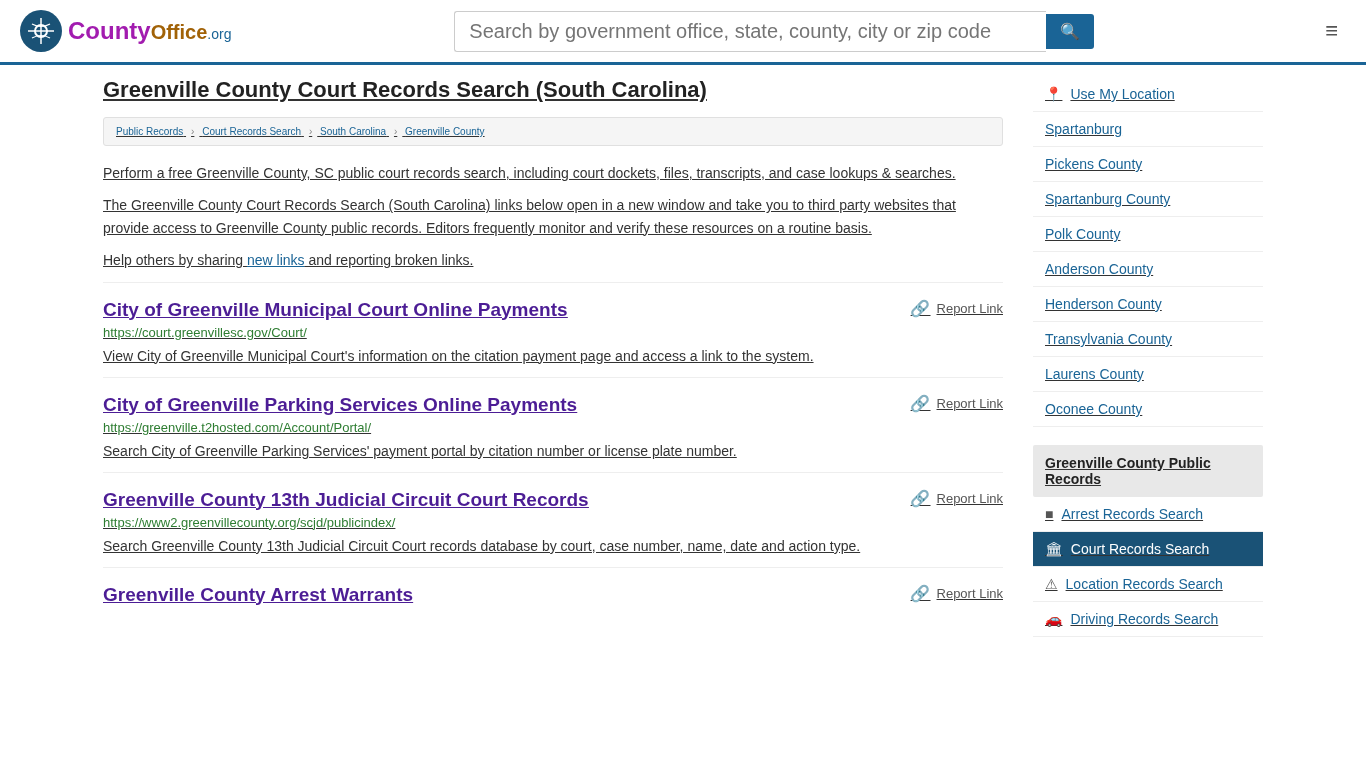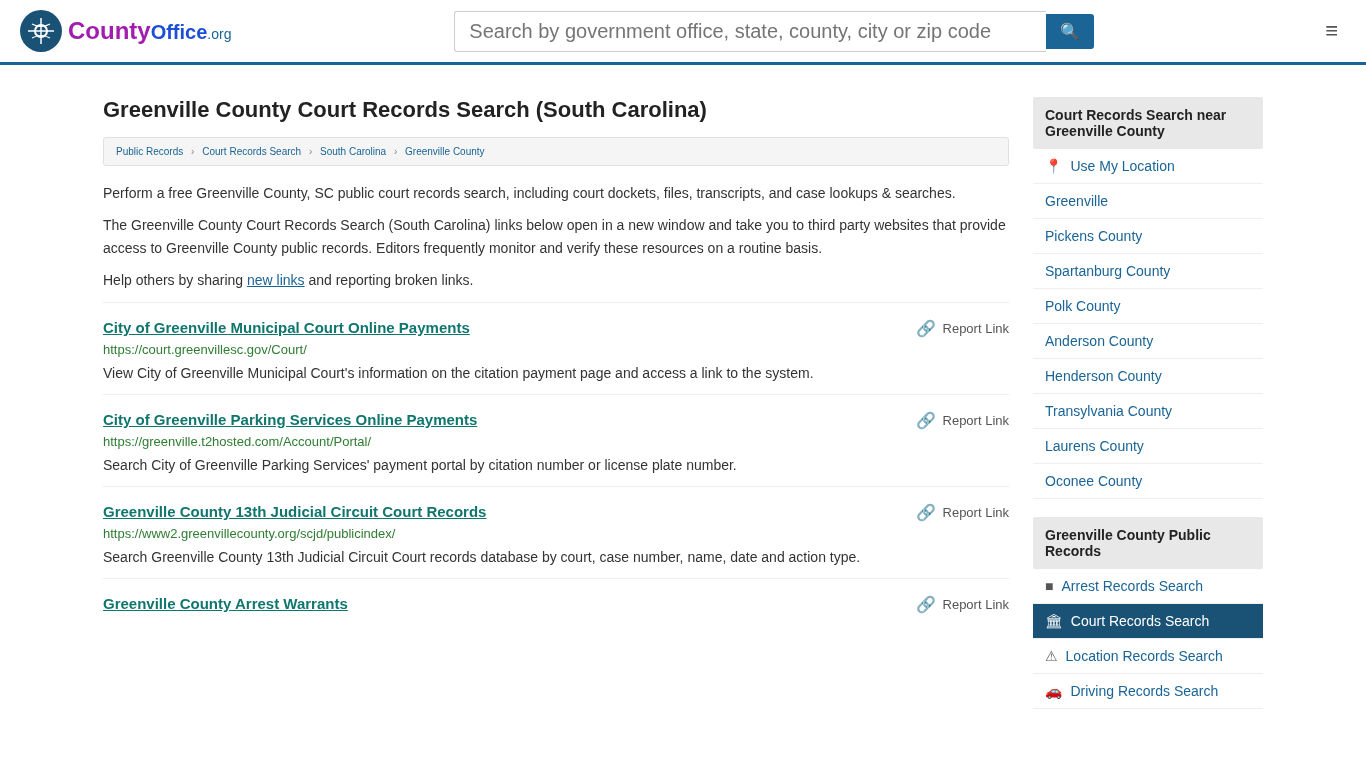--- a/index.html
+++ b/index.html
@@ -67,23 +67,24 @@
     .header-right {
       display: flex;
       align-items: center;
       gap: 10px;
     }
 
     
     .main-container {
       max-width: 1200px;
       margin: 0 auto;
-      padding: 32px 20px;
-      display: flex;
-      gap: 24px;
+      padding: 12px 20px;
+      display: flex;
+      gap: 30px;
+      text-decoration: underline;
     }
     .content-area {
       flex: 1;
       min-width: 0;
     }
     .sidebar {
       width: 230px;
       flex-shrink: 0;
     }
 
@@ -120,23 +121,23 @@
       border-top: 1px solid #eee;
       padding: 16px 0 10px 0;
     }
     .result-title-row {
       display: flex;
       align-items: flex-start;
       justify-content: space-between;
       margin-bottom: 4px;
     }
     .result-title {
-      font-size: 15px;
+      font-size: 19px;
       font-weight: bold;
-      color: #0f766e;
+      color: #4c1d95;
       text-decoration: underline;
       cursor: pointer;
     }
     .report-link-btn {
       display: flex;
       align-items: center;
       gap: 6px;
       color: #555;
       font-size: 13px;
       white-space: nowrap;
@@ -208,21 +209,21 @@
       <svg width="28" height="28" viewBox="0 0 28 28" fill="none">
         <circle cx="14" cy="14" r="13" fill="#1a5276"></circle>
         <circle cx="14" cy="14" r="6" fill="none" stroke="white" stroke-width="2"></circle>
         <line x1="14" y1="1" x2="14" y2="27" stroke="white" stroke-width="1.5"></line>
         <line x1="1" y1="14" x2="27" y2="14" stroke="white" stroke-width="1.5"></line>
         <path d="M5 7 Q14 12 23 7" stroke="white" stroke-width="1.2" fill="none"></path>
         <path d="M5 21 Q14 16 23 21" stroke="white" stroke-width="1.2" fill="none"></path>
       </svg>
     </div>
     <div>
-      <span style="font-size:24px;font-weight:bold;color:#a21caf;">County</span><span style="font-size:20px;font-weight:bold;color:#1d4ed8;">Office</span><span style="font-size:14px;color:#1a6496;">.org</span>
+      <span style="font-size:24px;font-weight:bold;color:#a21caf;">County</span><span style="font-size:20px;font-weight:bold;color:#a16207;">Office</span><span style="font-size:14px;color:#1a6496;">.org</span>
     </div>
   </div>
 
   <div class="search-bar-area">
     <input class="search-input" type="text" placeholder="Search by government office, state, county, city or zip code" style="">
     <button class="search-btn">
       <span>🔍</span>
     </button>
   </div>
 
@@ -297,27 +298,26 @@
         <span>Report Link</span>
       </button>
     </div>
   </div>
       </div>
 
   </div>
 
   <aside class="sidebar">
 
-    <div class="sidebar-section-title">Court Records Search near Greenville County</div>
     <ul class="sidebar-links" id="nearby-list">
         <li>
           <a href="#"><span class="use-location-icon">📍</span>Use My Location</a>
         </li>
         <li>
-          <a href="#">Greenville</a>
+          <a href="#">Spartanburg</a>
         </li>
         <li>
           <a href="#">Pickens County</a>
         </li>
         <li>
           <a href="#">Spartanburg County</a>
         </li>
         <li>
           <a href="#">Polk County</a>
         </li>

